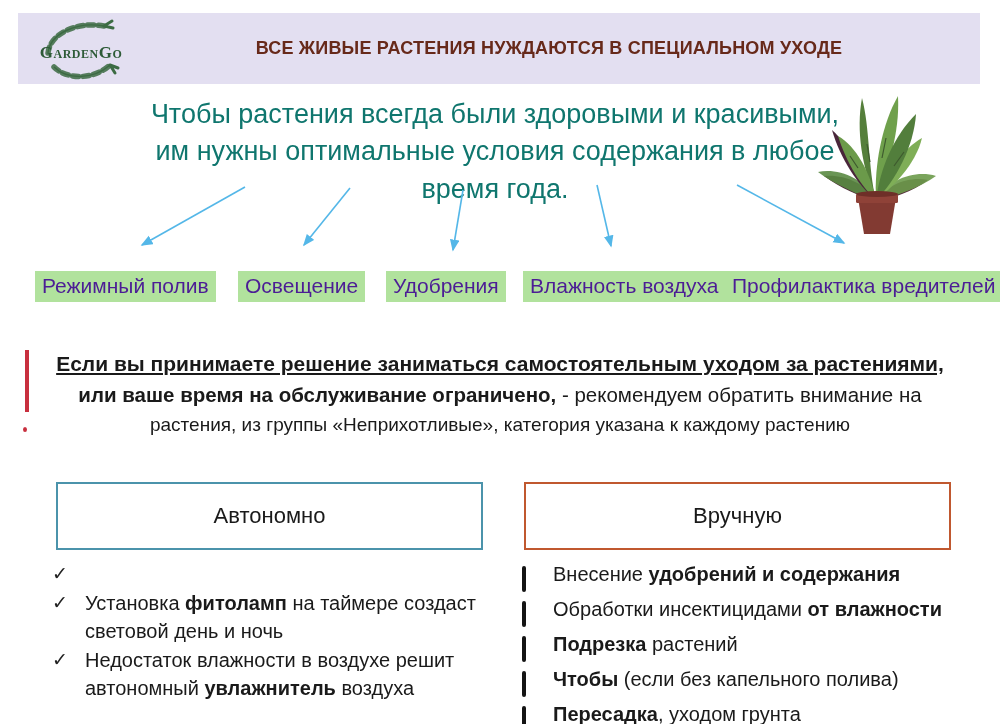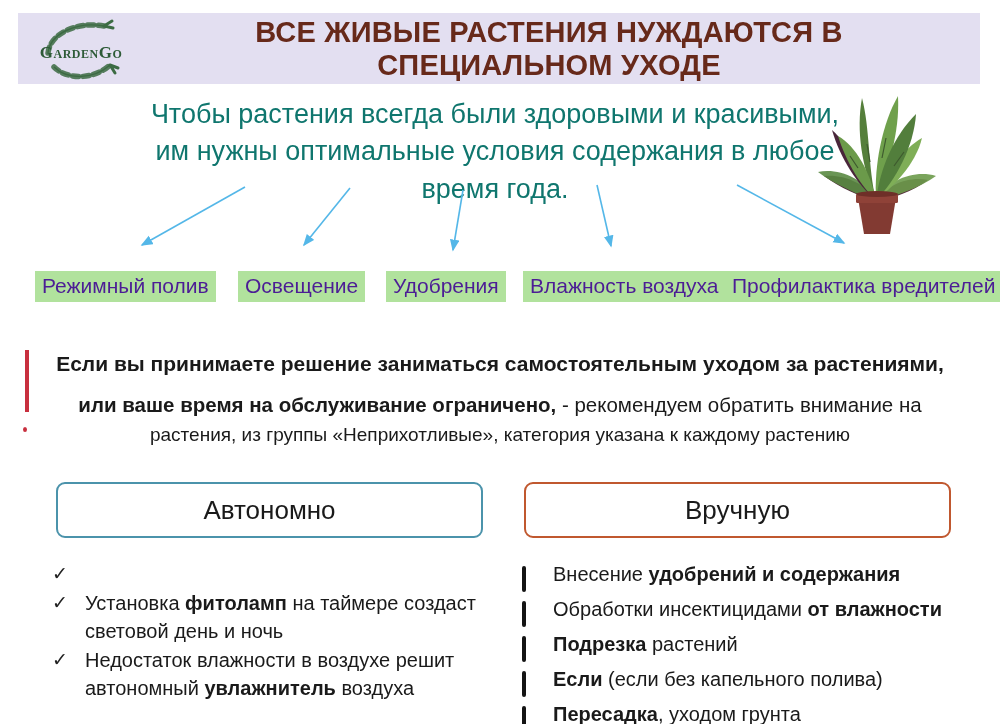--- a/index.html
+++ b/index.html
@@ -18,21 +18,21 @@
     position:absolute; left:12px; top:2px; width:104px; height:68px;
     display:flex; align-items:center; justify-content:center;
   }
   .logo-text {
     font-family:"Liberation Serif", serif; font-variant:small-caps;
     font-weight:bold; font-size:17px; fill:#2E5B38; letter-spacing:.5px;
   }
   .banner-title {
     position:absolute; left:130px; right:30px; top:0; height:100%;
     display:flex; align-items:center; justify-content:center;
-    font-size:29px; font-weight:bold; color:#67291A; letter-spacing:.2px;
+    font-size:18px; font-weight:bold; color:#67291A; letter-spacing:.2px;
     text-align:center;
   }
   
   .intro {
     position:absolute; left:150px; top:96px; width:690px;
     text-align:center; font-size:27px; line-height:1.38; color:#0f766e;
   }
   
   .plant { position:absolute; left:806px; top:84px; width:142px; height:152px; }
   
@@ -40,28 +40,28 @@
   
   .factor {
     position:absolute; top:271px; background:#B1E29D; color:#4c1d95;
     font-size:21px; padding:3px 7px 4px; white-space:nowrap;
   }
   .f0 { left:35px; } .f1 { left:238px; } .f2 { left:386px; } .f3 { left:523px; } .f4 { left:725px; }
   
   .red-bar { position:absolute; left:25px; top:350px; width:4px; height:62px; background:#C82F3E; }
   .red-dot { position:absolute; left:23px; top:427px; width:4px; height:5px; background:#C82F3E; border-radius:50%; }
   .note { position:absolute; left:45px; top:352px; width:910px; text-align:center; }
-  .note-line1 { font-size:21px; font-weight:bold; margin-bottom:17px;text-align:center; }
+  .note-line1 { font-size:21px; font-weight:bold; text-decoration:underline; margin-bottom:7px;text-align:center; }
   .note-line2 { font-size:20.5px; margin-bottom:7px; }
   .note-line2 b { font-size:20.5px; }
   .note-line3 { font-size:19px; }
   
   .opt-box {
-    position:absolute; top:482px; height:56px; display:flex;
-    align-items:center; justify-content:center; font-size:26px; background:#fff;border-radius:9px;
+    position:absolute; top:482px; height:68px; display:flex;
+    align-items:center; justify-content:center; font-size:22px; background:#fff;
   }
   .box-auto   { left:56px;  width:427px; border:2px solid #4B93AB; }
   .box-manual { left:524px; width:427px; border:2px solid #C0582F; }
   
   .list { position:absolute; top:560px; }
   .list-auto   { left:52px;  width:450px; }
   .list-manual { left:520px; width:465px; }
   .li { display:flex; align-items:flex-start; font-size:20px; line-height:28px; margin-bottom:1px; }
   .list-manual .li { margin-bottom:2px; }
   .check { width:33px; flex-shrink:0; font-size:19px; color:#222; }
@@ -162,21 +162,21 @@
     <div class="li">
       <span class="sqwrap"><span class="sq"></span></span>
       <span><span>Обработки инсектицидами </span><b>от влажности</b><span></span></span>
     </div>
     <div class="li">
       <span class="sqwrap"><span class="sq"></span></span>
       <span><span></span><b>Подрезка</b><span> растений</span></span>
     </div>
     <div class="li">
       <span class="sqwrap"><span class="sq"></span></span>
-      <span><span></span><b>Если</b><span> (если без капельного полива)</span></span>
+      <span><span></span><b>Чтобы</b><span> (если без капельного полива)</span></span>
     </div>
     <div class="li">
       <span class="sqwrap"><span class="sq"></span></span>
       <span><span></span><b>Пересадка</b><span>, уходом грунта</span></span>
     </div>
   </div>
 
 </div>
 
 </body></html>

